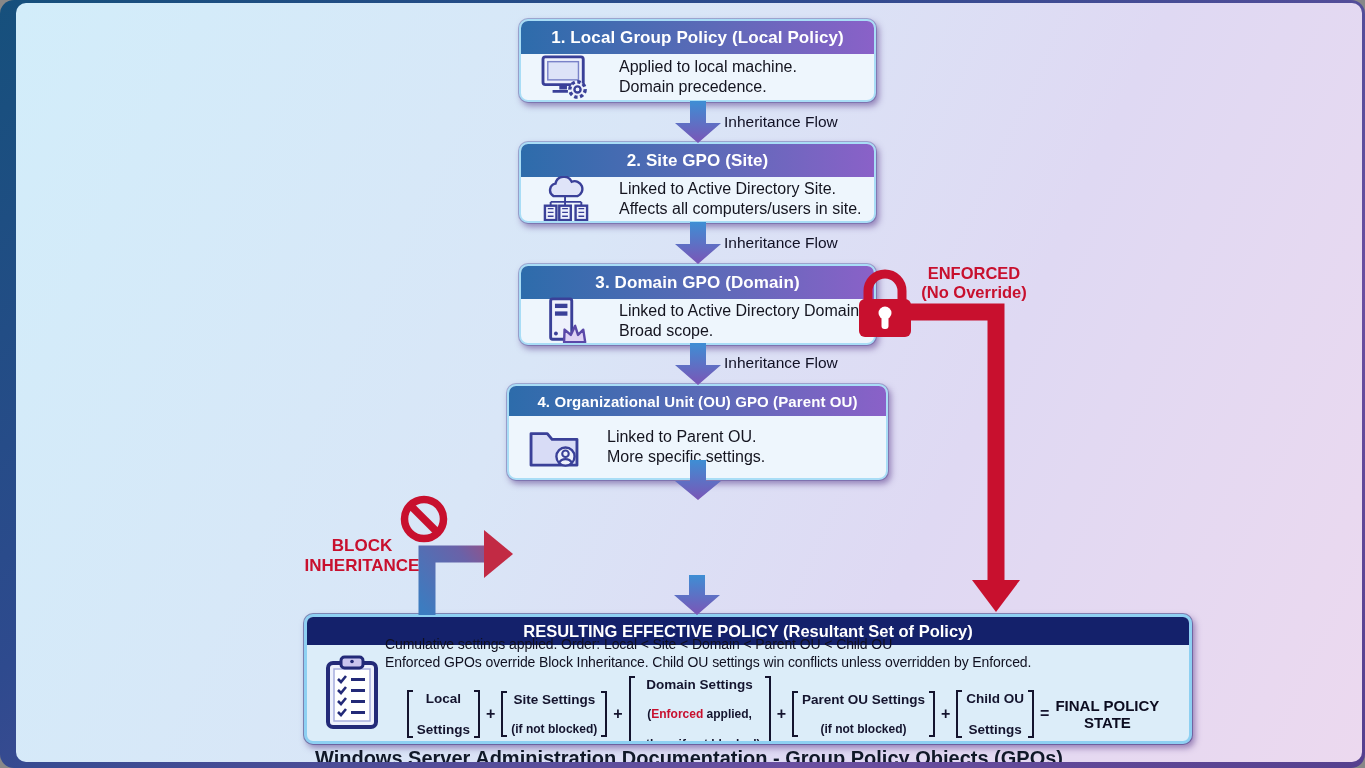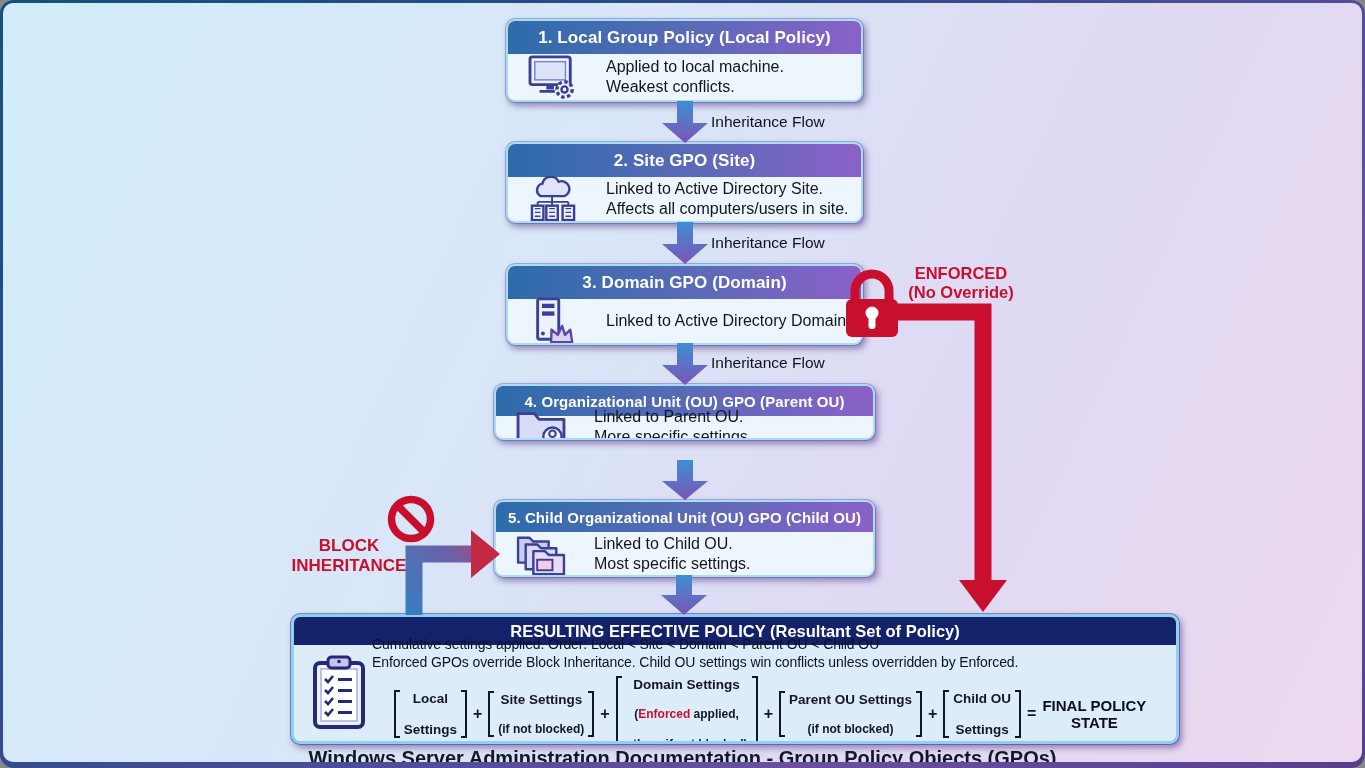--- a/index.html
+++ b/index.html
@@ -1,19 +1,19 @@
 <!DOCTYPE html>
 <html><head>
 <meta charset="utf-8">
 <style>
   * { margin:0; padding:0; box-sizing:border-box; }
   body { font-family:"Liberation Sans", sans-serif; background:#888; }
   .frame {
     width:1365px; height:768px;
-    padding:3px 3px 6px 3px;
+    padding:3px 3px 6px 16px;
     background:linear-gradient(140deg,#16507c 0%, #2e4a8e 35%, #6a4fa0 75%, #55408e 100%);
     border-radius:14px; position:relative;text-decoration:underline;
   }
   .canvas {
     width:100%; height:100%; border-radius:10px; position:relative; overflow:hidden;
     background:linear-gradient(115deg,#d2edfa 0%, #d9e6f7 40%, #dfd9f3 68%, #ecd9ef 100%);
   }
   .overlay { position:absolute; left:0; top:0; width:1365px; height:768px; z-index:3; pointer-events:none; }
 
   
@@ -84,21 +84,21 @@
           <rect x="4" y="3" width="42" height="29" rx="2.5" fill="#eef1fc" stroke="#3a4098" stroke-width="3"></rect>
           <rect x="9" y="8" width="32" height="19" fill="#dde3f8" stroke="#7a82c8" stroke-width="1.5"></rect>
           <rect x="21" y="32" width="8" height="5" fill="#3a4098"></rect>
           <line x1="14" y1="39" x2="30" y2="39" stroke="#3a4098" stroke-width="3"></line>
           <circle cx="40" cy="37" r="8" fill="#eef1fc" stroke="#3a4098" stroke-width="3.5" stroke-dasharray="3.6 2.6"></circle>
           <circle cx="40" cy="37" r="3.2" fill="none" stroke="#3a4098" stroke-width="2.5"></circle>
         </svg>
       </div>
       <div class="gpo-text">
         <div>Applied to local machine.</div>
-        <div>Weakest conflicts.</div>
+        <div>Domain precedence.</div>
       </div>
     </div>
   </div>
 
   <div class="gpo-box" style="left:503px; top:139px; width:357px; height:81px;">
     <div class="gpo-header">2. Site GPO (Site)</div>
     <div class="gpo-body">
       <div class="gpo-icon">
         <svg width="54" height="46" viewBox="0 0 56 48">
           <path d="M15 21 a7 7 0 0 1 2 -13 a9 9 0 0 1 17 -2 a7 7 0 0 1 6 15 z" fill="#dfe4f8" stroke="#3a4098" stroke-width="2.5"></path>
@@ -127,59 +127,43 @@
         <svg width="54" height="48" viewBox="0 0 56 50">
           <rect x="12" y="2" width="22" height="42" rx="2" fill="#eef1fc" stroke="#3a4098" stroke-width="3"></rect>
           <rect x="16.5" y="7" width="13" height="4.5" fill="#3a4098"></rect>
           <rect x="16.5" y="15" width="13" height="4.5" fill="#3a4098"></rect>
           <circle cx="17.5" cy="38" r="2" fill="#3a4098"></circle>
           <path d="M26 47 L48 47 L46 34 L40.5 39.5 L37.5 30 L33 39.5 L26.5 34 Z" fill="#ded2f4" stroke="#5a48a8" stroke-width="2.5" stroke-linejoin="round"></path>
         </svg>
       </div>
       <div class="gpo-text">
         <div>Linked to Active Directory Domain.</div>
-      </div>
-    </div>
-  </div>
-
-  <div class="gpo-box wide" style="left:491px; top:381px; width:381px; height:56px;">
+        <div>Broad scope.</div>
+      </div>
+    </div>
+  </div>
+
+  <div class="gpo-box wide" style="left:491px; top:381px; width:381px; height:96px;">
     <div class="gpo-header small">4. Organizational Unit (OU) GPO (Parent OU)</div>
     <div class="gpo-body">
       <div class="gpo-icon">
         <svg width="54" height="44" viewBox="0 0 56 46">
           <path d="M4 9 h17 l5 6 h26 v27 h-48 z" fill="#d8dcf6" stroke="#3a4098" stroke-width="3" stroke-linejoin="round"></path>
           <circle cx="40" cy="33" r="9.5" fill="#eef1fc" stroke="#3a4098" stroke-width="2.5"></circle>
           <circle cx="40" cy="30" r="3.4" fill="none" stroke="#3a4098" stroke-width="2.2"></circle>
           <path d="M33.5 39.5 a7 6 0 0 1 13 0" fill="none" stroke="#3a4098" stroke-width="2.2"></path>
         </svg>
       </div>
       <div class="gpo-text">
         <div>Linked to Parent OU.</div>
         <div>More specific settings.</div>
       </div>
     </div>
   </div>
 
-  <div class="gpo-box wide" style="left:491px; top:497px; width:381px; height:77px;">
-    <div class="gpo-header small">5. Child Organizational Unit (OU) GPO (Child OU)</div>
-    <div class="gpo-body">
-      <div class="gpo-icon">
-        <svg width="54" height="44" viewBox="0 0 56 46">
-          <path d="M4 6 h12 l4 4 h16 v22 h-32 z" fill="#c6cdf0" stroke="#3a4098" stroke-width="2.5" stroke-linejoin="round"></path>
-          <path d="M12 13 h12 l4 4 h16 v22 h-32 z" fill="#d8dcf6" stroke="#3a4098" stroke-width="2.5" stroke-linejoin="round"></path>
-          <path d="M20 20 h12 l4 4 h16 v20 h-32 z" fill="#eadcf4" stroke="#3a4098" stroke-width="2.5" stroke-linejoin="round"></path>
-          <rect x="24" y="29" width="16" height="11" fill="#f0cde8" stroke="#3a4098" stroke-width="2"></rect>
-        </svg>
-      </div>
-      <div class="gpo-text">
-        <div>Linked to Child OU.</div>
-        <div>Most specific settings.</div>
-      </div>
-    </div>
-  </div>
 
   <div class="flow-label" style="left:708px; top:110px;">Inheritance Flow</div>
   <div class="flow-label" style="left:708px; top:231px;">Inheritance Flow</div>
   <div class="flow-label" style="left:708px; top:351px;">Inheritance Flow</div>
 
   <div class="annot-red enforced-label">
     <div>ENFORCED</div>
     <div>(No Override)</div>
   </div>
   <div class="annot-red block-label">

